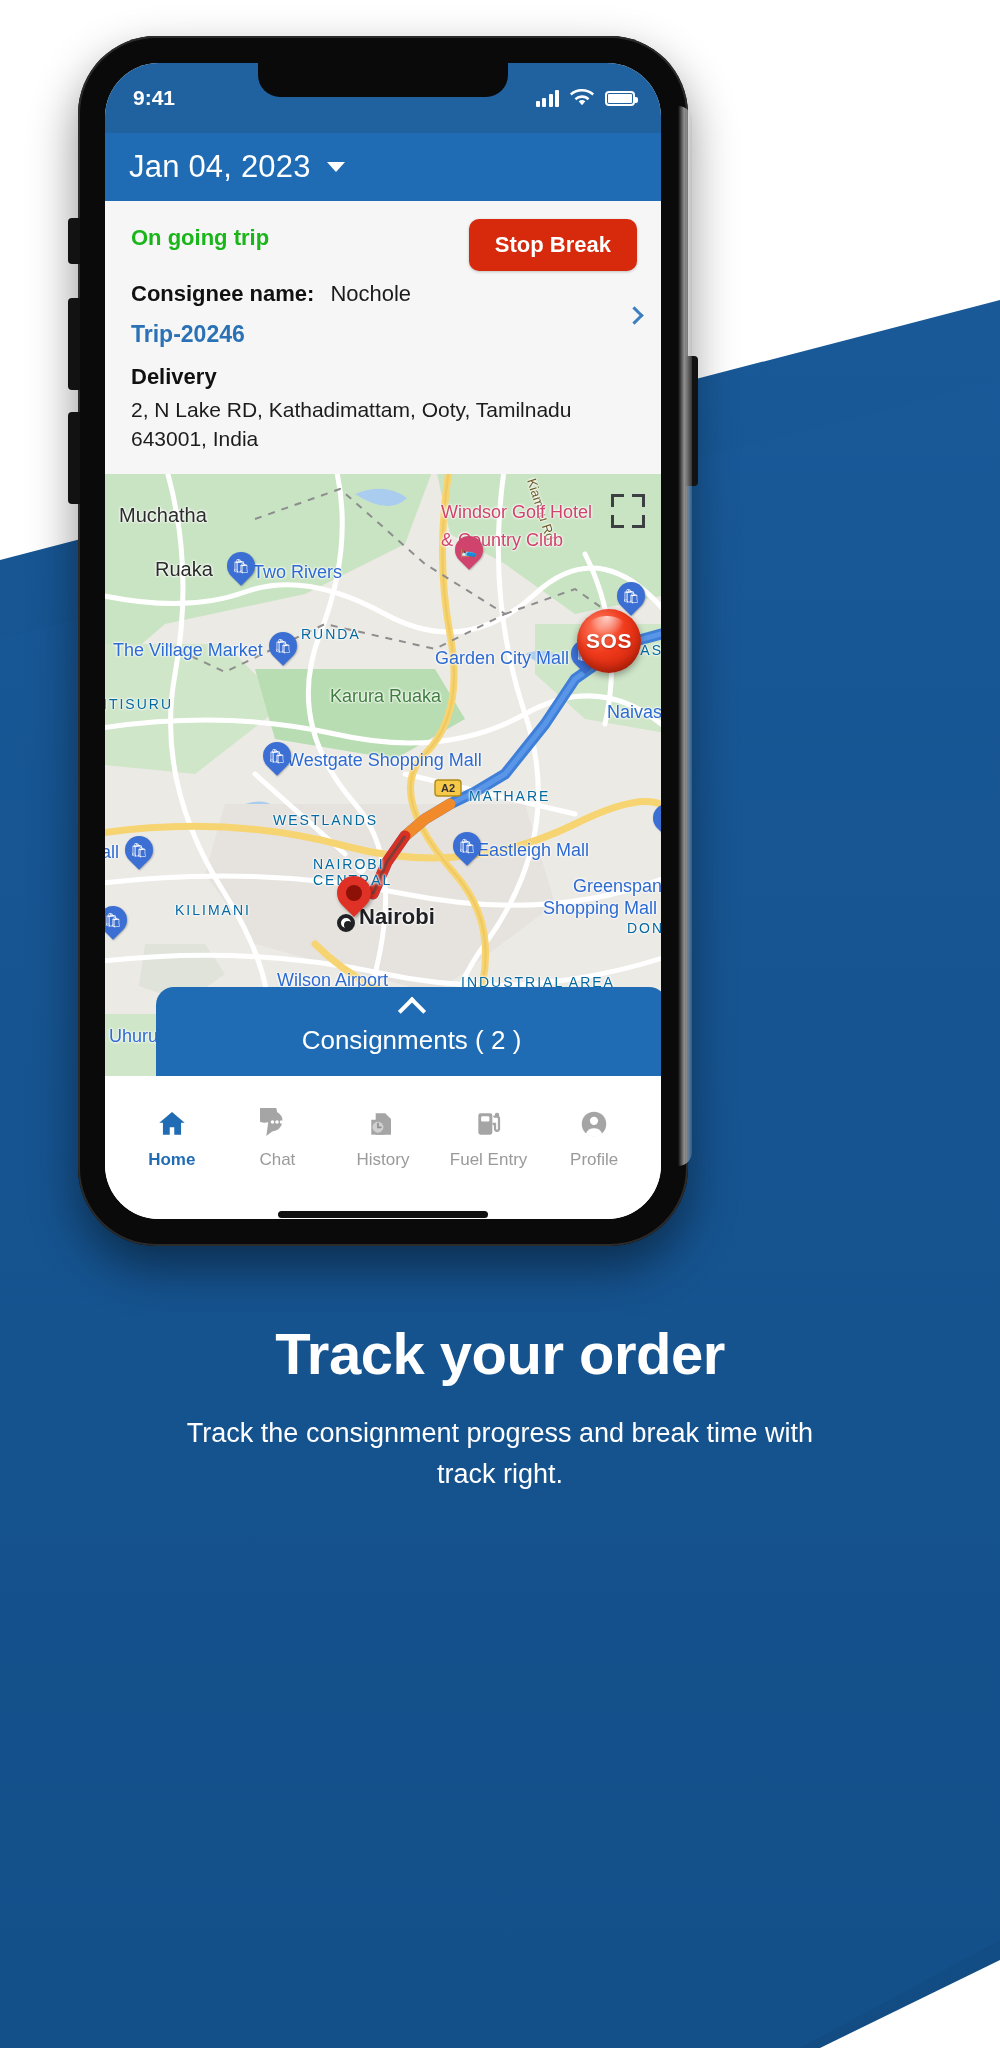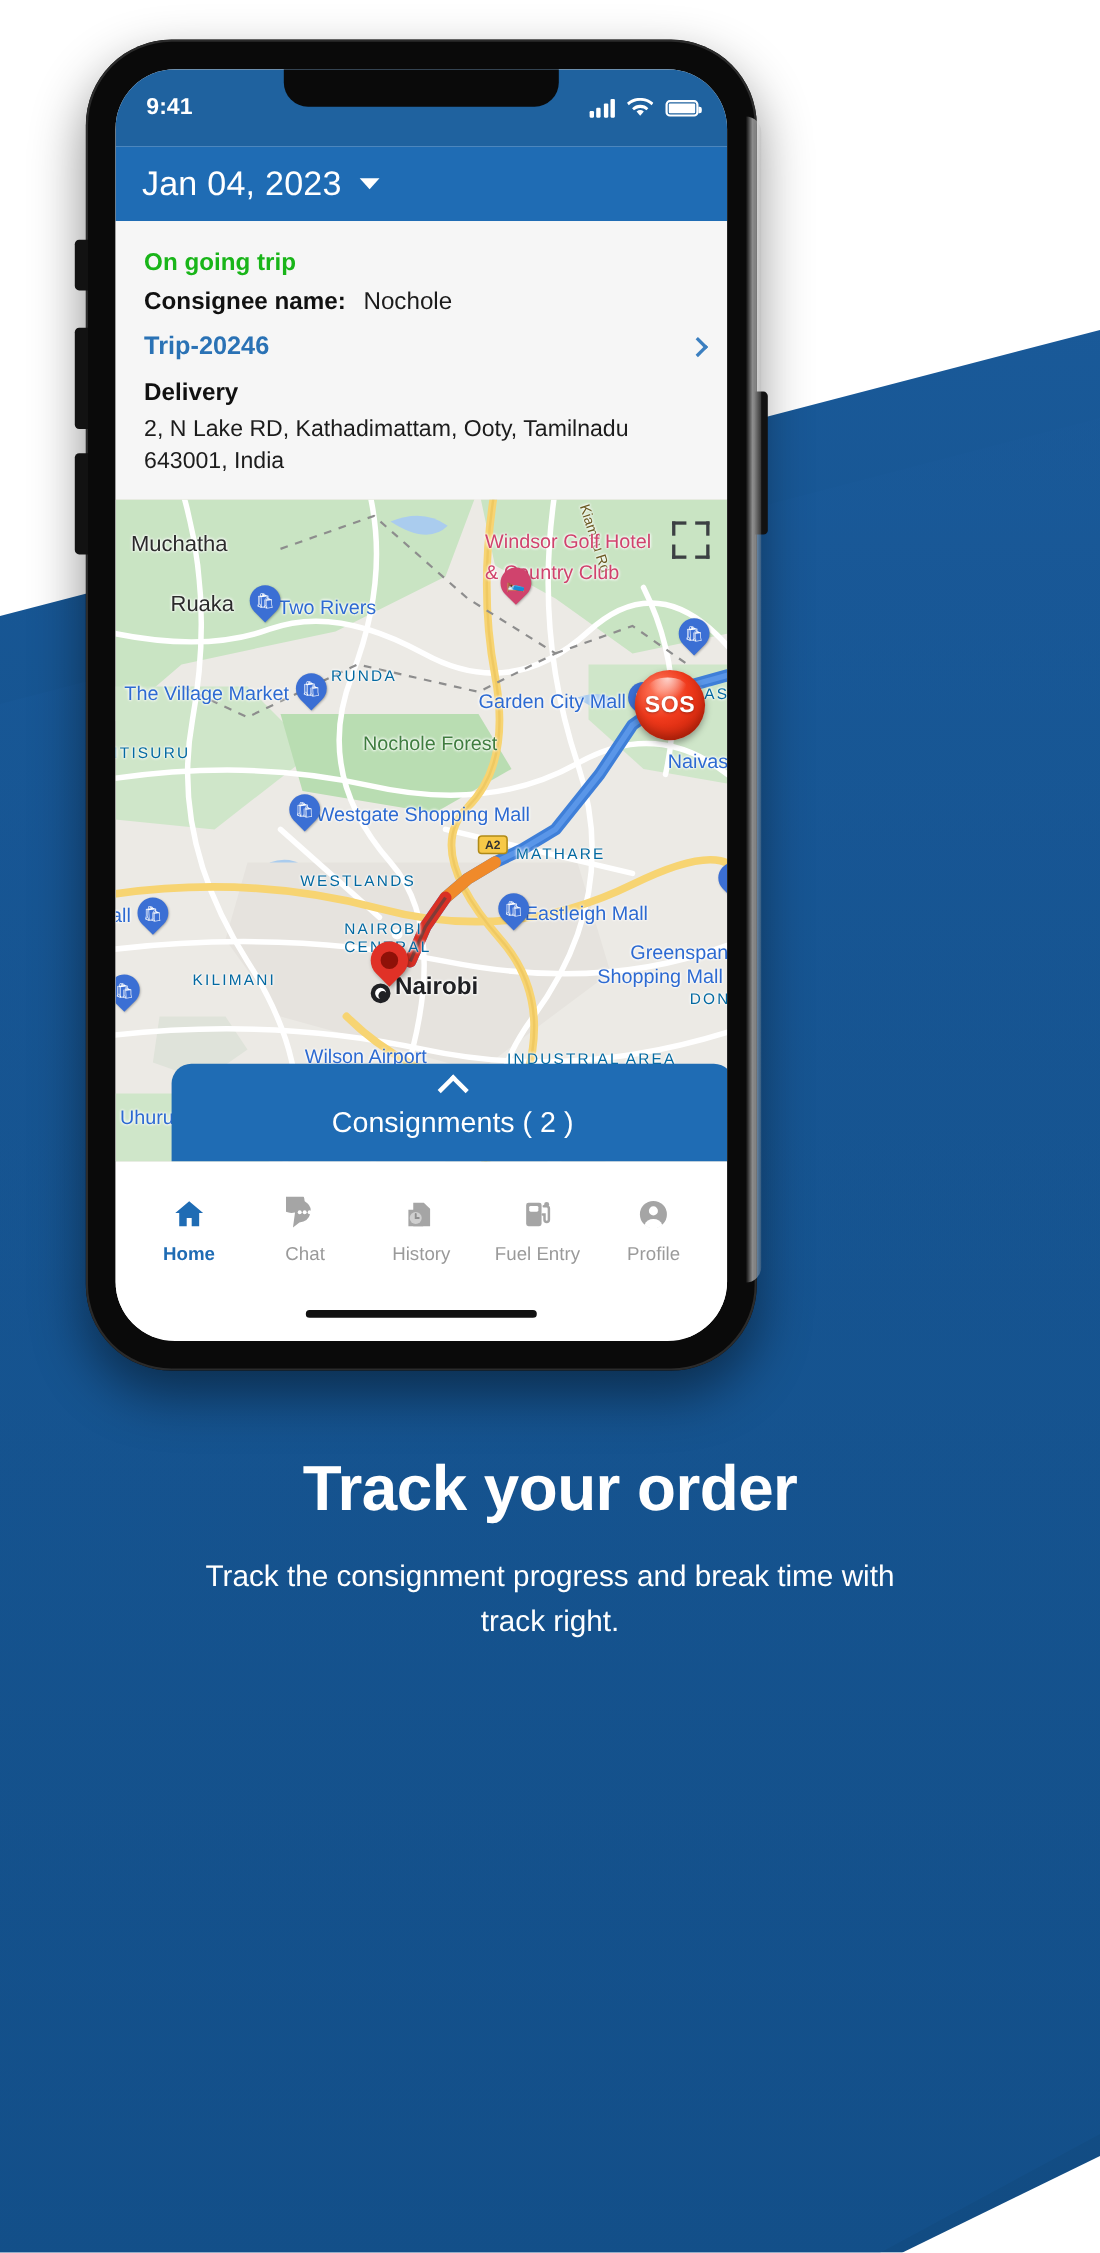--- a/index.html
+++ b/index.html
@@ -313,20 +313,21 @@
           <span class="caret-down"></span>
         </div>
       </div>
       <div class="sos">
         <span>SOS</span>
       </div>
 
       <div class="trip-card">
         <div class="trip-row1">
           <div class="ongoing">On going trip</div>
+          <button class="stop-break">Stop Break</button>
         </div>
         <div class="consignee">
           <b>Consignee name:</b><span class="val">Nochole</span>
         </div>
         <div class="trip-id">Trip-20246</div>
         <div class="delivery-label">Delivery</div>
         <div class="delivery-addr">2, N Lake RD, Kathadimattam, Ooty, Tamilnadu 643001, India</div>
         <span class="chev-right"></span>
       </div>
 
@@ -393,21 +394,21 @@
         <div class="map-label lbl-place" style="left:14px;  top:30px;">Muchatha</div>
         <div class="map-label lbl-place" style="left:50px;  top:84px;">Ruaka</div>
         <div class="map-label lbl-poi" style="left:148px; top:88px;">Two Rivers</div>
         <div class="map-label lbl-area" style="left:196px; top:152px;">RUNDA</div>
         <div class="map-label lbl-poi" style="left:8px;   top:166px;">The Village Market</div>
         <div class="map-label lbl-road" style="left:404px; top:28px; transform:rotate(72deg);">Kiambu Rd</div>
         <div class="map-label lbl-hotel" style="left:336px; top:28px;">Windsor Golf Hotel</div>
         <div class="map-label lbl-hotel" style="left:336px; top:56px;">&amp; Country Club</div>
         <div class="map-label lbl-poi" style="left:330px; top:174px;">Garden City Mall</div>
         <div class="map-label lbl-area" style="left:524px; top:168px;">KASA</div>
-        <div class="map-label lbl-green" style="left:225px; top:212px;">Nochole Forest</div>
+        <div class="map-label lbl-green" style="left:225px; top:212px;">Karura Ruaka</div>
         <div class="map-label lbl-area" style="left:-2px;  top:222px;">ITISURU</div>
         <div class="map-label lbl-poi" style="left:502px; top:228px;">Naivas</div>
         <div class="map-label lbl-poi" style="left:182px; top:276px;">Westgate Shopping Mall</div>
         <div class="map-label lbl-area" style="left:364px; top:314px;">MATHARE</div>
         <div class="map-label lbl-area" style="left:168px; top:338px;">WESTLANDS</div>
         <div class="map-label lbl-poi" style="left:-4px;  top:368px;">all</div>
         <div class="map-label lbl-poi" style="left:372px; top:366px;">Eastleigh Mall</div>
         <div class="map-label lbl-area" style="left:208px; top:382px;">NAIROBI</div>
         <div class="map-label lbl-area" style="left:208px; top:398px;">CENTRAL</div>
         <div class="map-label lbl-poi" style="left:468px; top:402px;">Greenspan</div>

